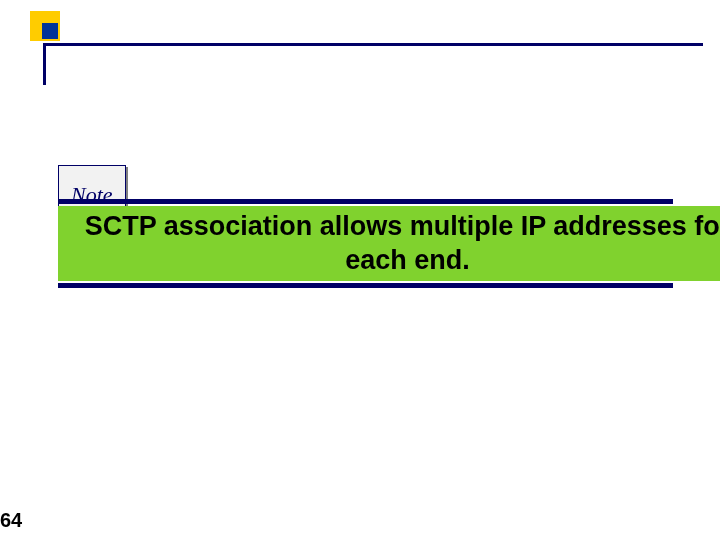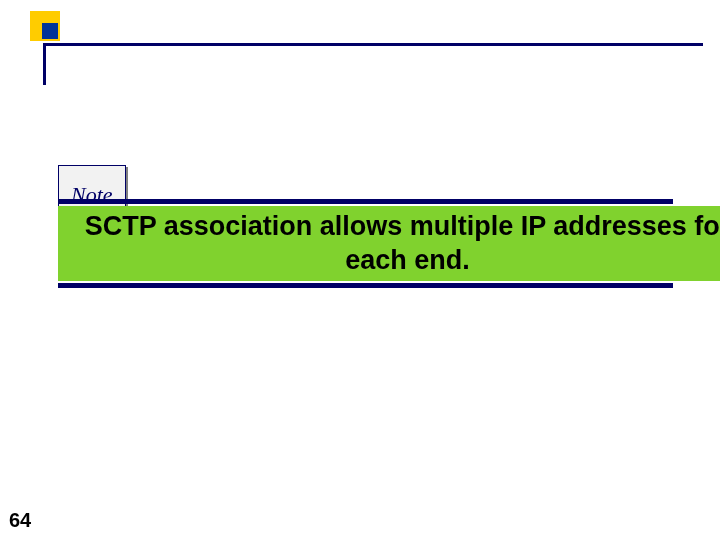--- a/index.html
+++ b/index.html
@@ -100,21 +100,20 @@
     color: #000000;
     line-height: 1.25;
   }
   .page-num {
     position: absolute;
     bottom: 8px;
     left: 0px;
     font-size: 20px;
     font-weight: bold;
     color: #000000;
-    margin-left: 9px;
   }
 </style>
 </head>
 <body>
 
 <div class="logo">
   <div class="outer"></div>
   <div class="inner"></div>
 </div>
 <div class="hline"></div>

